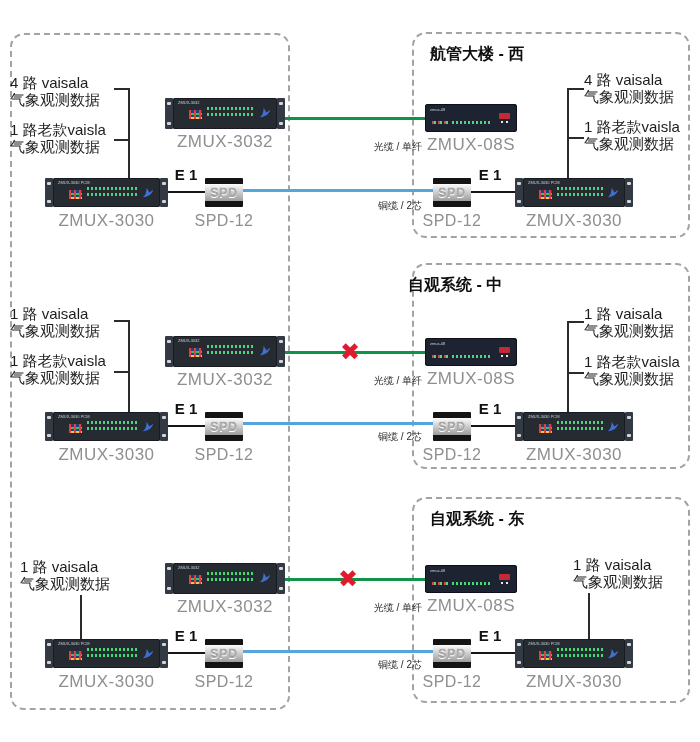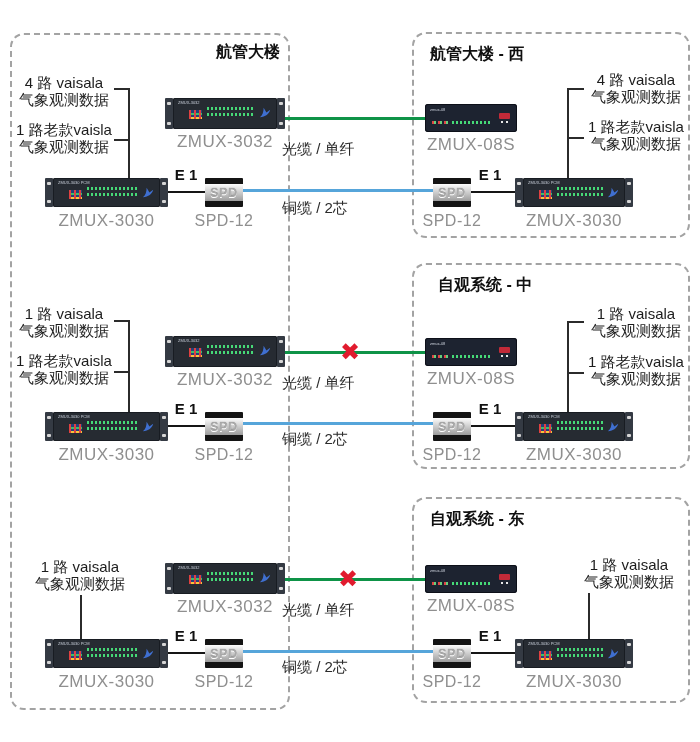--- a/index.html
+++ b/index.html
@@ -42,39 +42,38 @@
 
   
   .cable{position:absolute;height:3px;}
   .cable.fiber{background:#0E9347;}
   .cable.copper{background:#56A5DA;}
   .e1line{position:absolute;height:2px;background:#151515;}
   .hline{position:absolute;height:2px;background:#2b2b2b;}
   .vline{position:absolute;width:2px;background:#2b2b2b;}
 
   
-  .datalabel{position:absolute;font-size:15px;line-height:17px;color:#1c1c1c;text-align:center;white-space:nowrap;}
-  .cablelabel{position:absolute;width:140px;font-size:15px;color:#2b2b2b;text-align:left;white-space:nowrap;}
+  .datalabel{position:absolute;font-size:15px;line-height:17px;color:#1c1c1c;white-space:nowrap;}
+  .cablelabel{position:absolute;width:140px;font-size:10px;color:#2b2b2b;text-align:right;white-space:nowrap;}
   .devlabel{position:absolute;font-size:17px;color:#8f8f8f;text-align:center;letter-spacing:0.5px;white-space:nowrap;}
   .e1label{position:absolute;width:60px;font-size:15px;font-weight:600;color:#111;text-align:center;}
   .xmark{position:absolute;width:26px;height:26px;font-size:24px;line-height:26px;font-weight:bold;color:#E11B2E;text-align:center;font-family:"DejaVu Sans",sans-serif;}
 </style>
 </head>
 <body>
 
 <div class="canvas">
 
   <div class="box" style="left:10px;top:33px;width:276px;height:673px;"></div>
-  <div class="box-title" style="left:180px;top:42px;width:100px;text-align:right;">航管大楼</div>
 
   <div class="box" style="left:412px;top:32px;width:274px;height:202px;"></div>
   <div class="box-title" style="left:430px;top:44px;">航管大楼 - 西</div>
 
   <div class="box" style="left:412px;top:263px;width:274px;height:202px;"></div>
-  <div class="box-title" style="left:438px;top:275px;">自观系统 - 中</div>
+  <div class="box-title" style="left:408px;top:275px;">自观系统 - 中</div>
 
   <div class="box" style="left:412px;top:497px;width:274px;height:202px;"></div>
   <div class="box-title" style="left:430px;top:509px;">自观系统 - 东</div>
 
   <div class="datalabel" style="left:10px;top:74px;width:108px;">
     <div>4 路 vaisala</div>
     <div>气象观测数据</div>
   </div>
   <div class="datalabel" style="left:10px;top:121px;width:108px;">
     <div>1 路老款vaisla</div>

